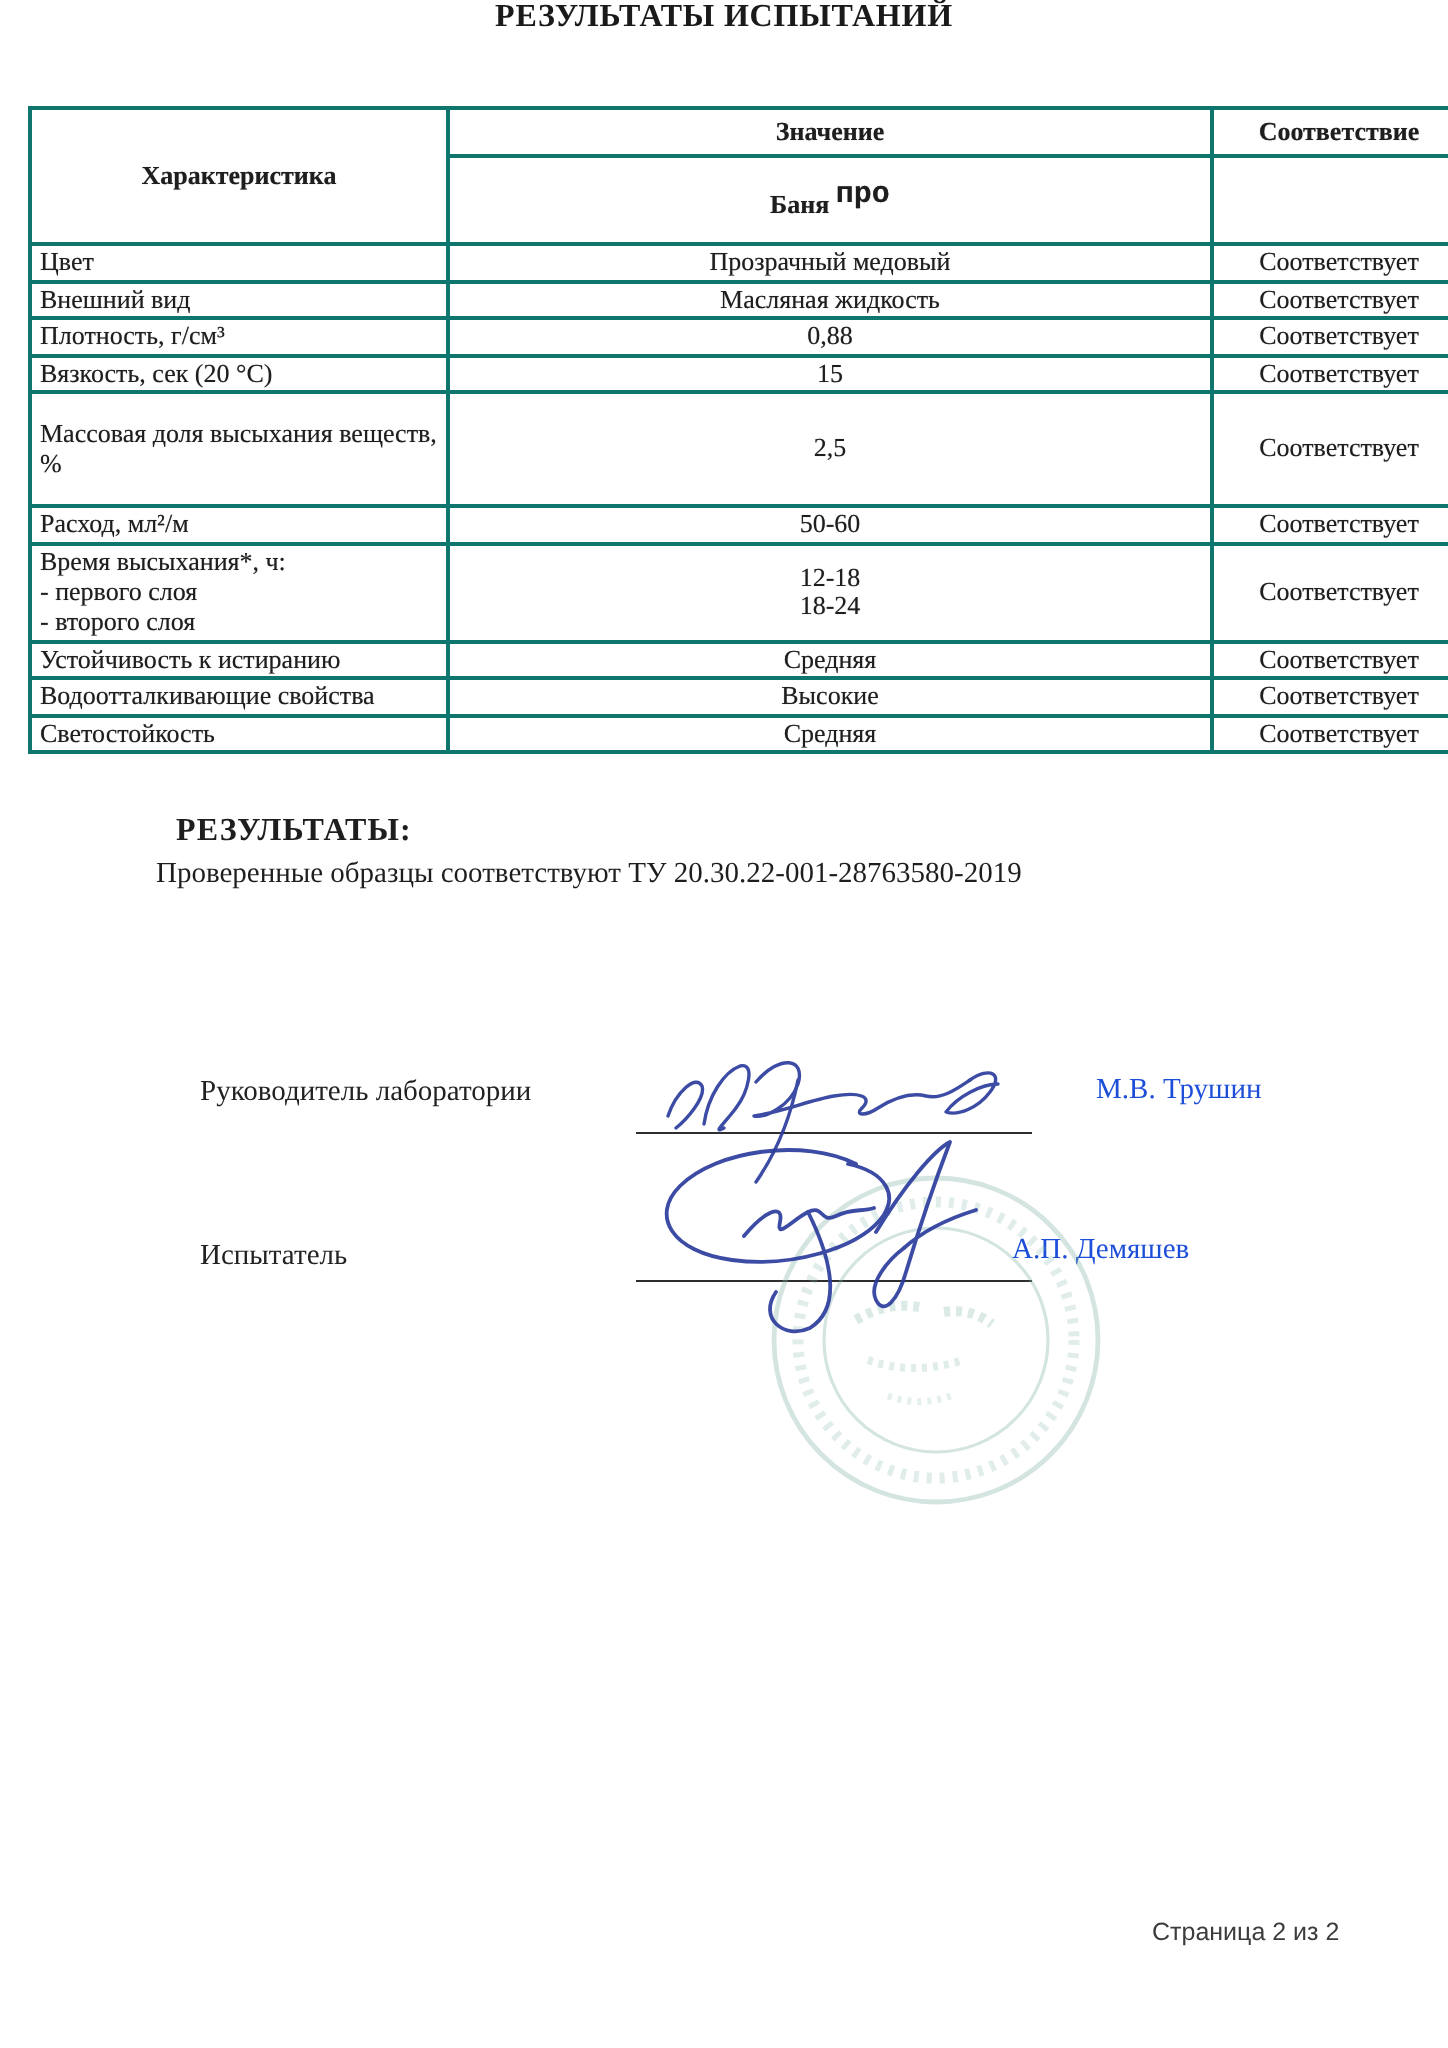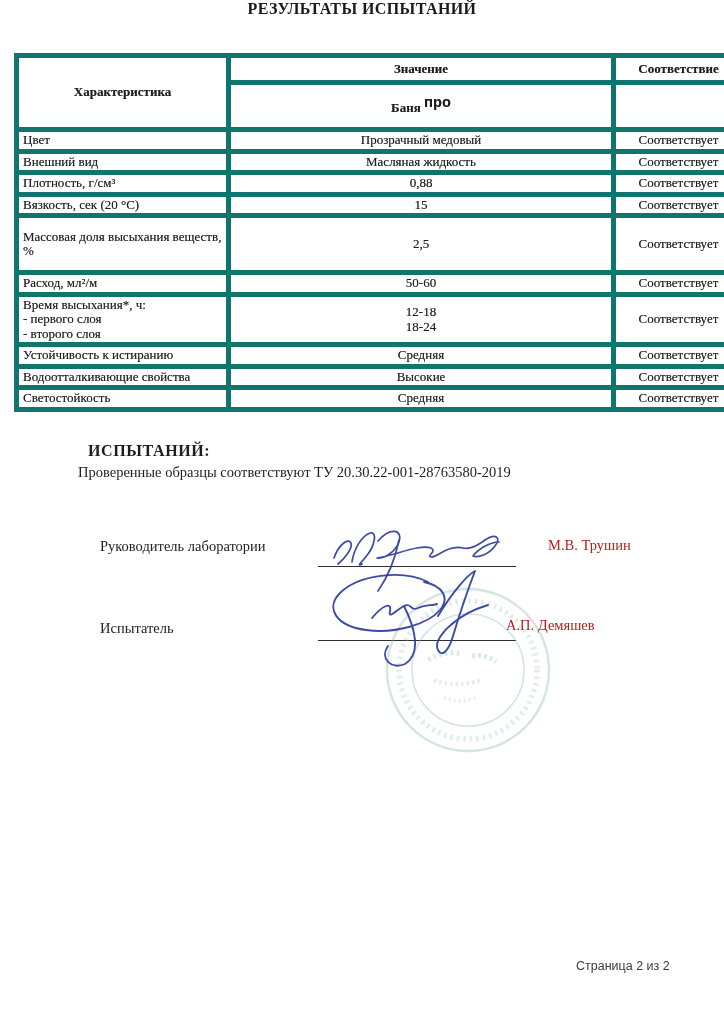--- a/index.html
+++ b/index.html
@@ -22,21 +22,21 @@
   }
   table.results{
     border-collapse:collapse;
     table-layout:fixed;
     margin:35px 0 0 14px;
     width:692px;
     font-size:13px;
     line-height:1.12;
   }
   table.results th, table.results td{
-    border:5px solid #0f766e;
+    border:2px solid #0f766e;
     padding:1px 4px;
     vertical-align:middle;
     color:#1e1e1e;
     text-shadow:0 0 .4px rgba(40,40,40,.55);
   }
   th.col-char{width:199px;font-weight:bold;text-align:center;}
   th.col-val{width:372px;font-weight:bold;text-align:center;height:20px;}
   th.col-conf{width:117px;font-weight:bold;text-align:center;}
   th.sub-product{height:40px;text-align:center;font-weight:bold;}
   th.sub-product sup{font-size:15px;font-weight:bold;font-family:Liberation Mono, monospace;}
@@ -53,21 +53,21 @@
     font-size:16px;
     font-weight:bold;
     letter-spacing:.6px;
   }
   .concl-text{
     margin-top:4px;
     font-size:14.5px;
   }
   .sig-label{position:absolute;font-size:14.5px;color:#222;}
   .sig-line{position:absolute;width:198px;border-bottom:1.4px solid #2e2e2e;height:0;}
-  .sig-name{position:absolute;font-size:14.5px;color:#b91c1c;}
+  .sig-name{position:absolute;font-size:14.5px;color:#1d4ed8;}
   .ink-overlay{position:absolute;left:280px;top:495px;pointer-events:none;}
   .footer-left{
     position:absolute;left:80px;top:960px;
     font-family:"Liberation Sans", sans-serif;
     font-size:12px;color:#3c3c3c;
   }
   .footer-right{
     position:absolute;left:576px;top:959px;
     font-family:"Liberation Sans", sans-serif;
     font-size:12.5px;color:#3c3c3c;
@@ -143,21 +143,21 @@
       </tr>
       <tr class="r-std">
         <td class="c-name">Светостойкость</td>
         <td class="c-val">Средняя</td>
         <td class="c-conf">Соответствует</td>
       </tr>
     </tbody>
   </table>
 
   <div class="conclusion">
-    <div class="concl-head">ИСПЫТАНИЙ:</div>
+    <div class="concl-head">РЕЗУЛЬТАТЫ:</div>
     <div class="concl-text">Проверенные образцы соответствуют ТУ 20.30.22-001-28763580-2019</div>
   </div>
 
   <div class="sig-label" style="left:100px;top:538px;">Руководитель лаборатории</div>
   <div class="sig-line" style="left:318px;top:566px;"></div>
   <div class="sig-name" style="left:548px;top:537px;">М.В. Трушин</div>
 
   <div class="sig-label" style="left:100px;top:620px;text-align:right;">Испытатель</div>
   <div class="sig-line" style="left:318px;top:640px;"></div>
   <div class="sig-name" style="left:506px;top:617px;">А.П. Демяшев</div>

